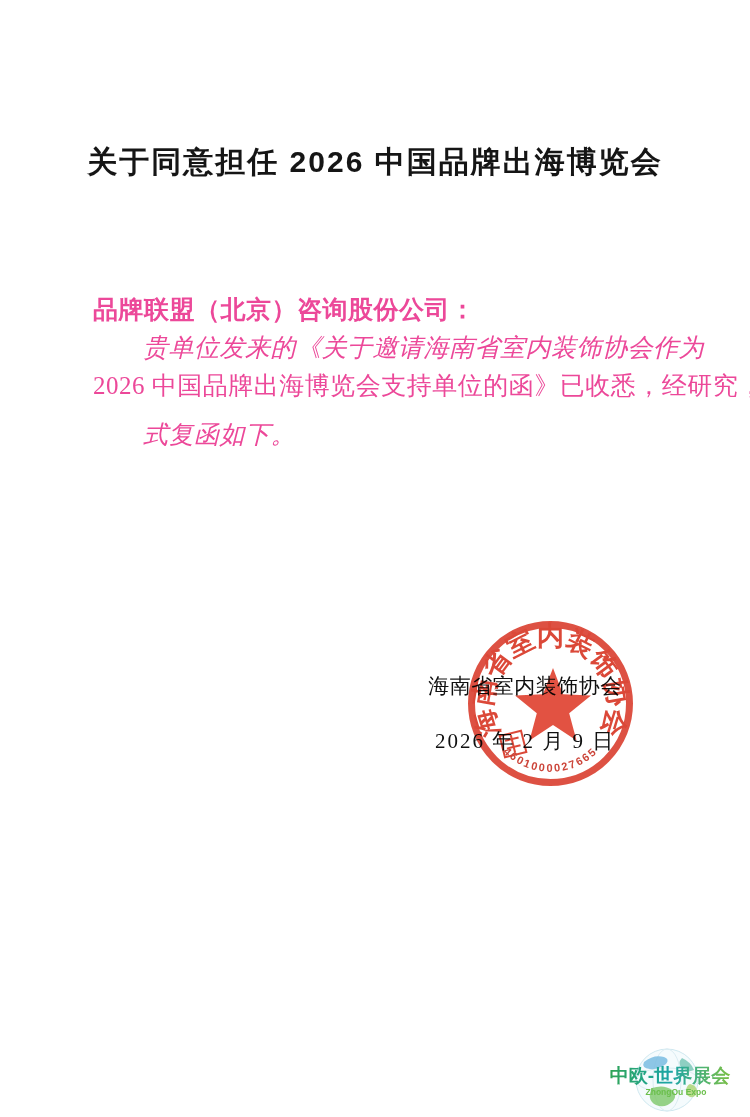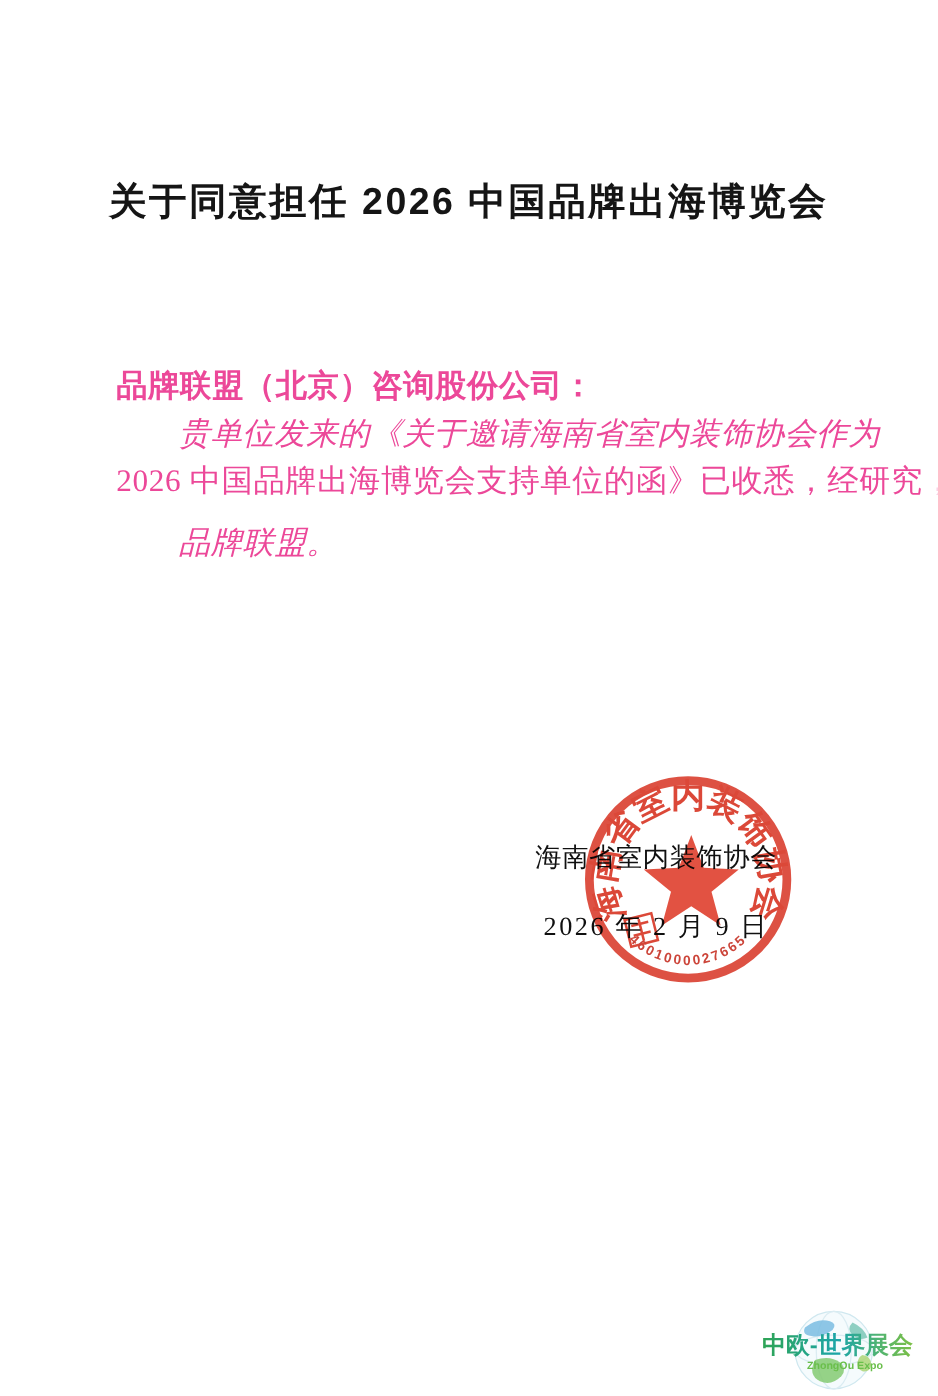--- a/index.html
+++ b/index.html
@@ -79,21 +79,21 @@
   </div>
 
   <div class="letter-body">
     <div class="line salutation">品牌联盟（北京）咨询股份公司：</div>
     <div id="paragraphs">
         <div class="para">
           <div class="line indent">贵单位发来的《关于邀请海南省室内装饰协会作为</div>
           <div class="line">2026 中国品牌出海博览会支持单位的函》已收悉，经研究，</div>
         </div>
         <div class="para gap">
-          <div class="line indent">品牌联盟。</div>
+          <div class="line indent">式复函如下。</div>
         </div>
       </div>
   </div>
 
   <div id="sig-org">海南省室内装饰协会</div>
   <div id="sig-date">2026 年 2 月 9 日</div>
 
   <svg class="seal" viewBox="0 0 185 185" xmlns="http://www.w3.org/2000/svg">
     <defs>
       <path id="sealArcTop" d="M 40 117 A 58 58 0 1 1 145 117" fill="none"></path>

